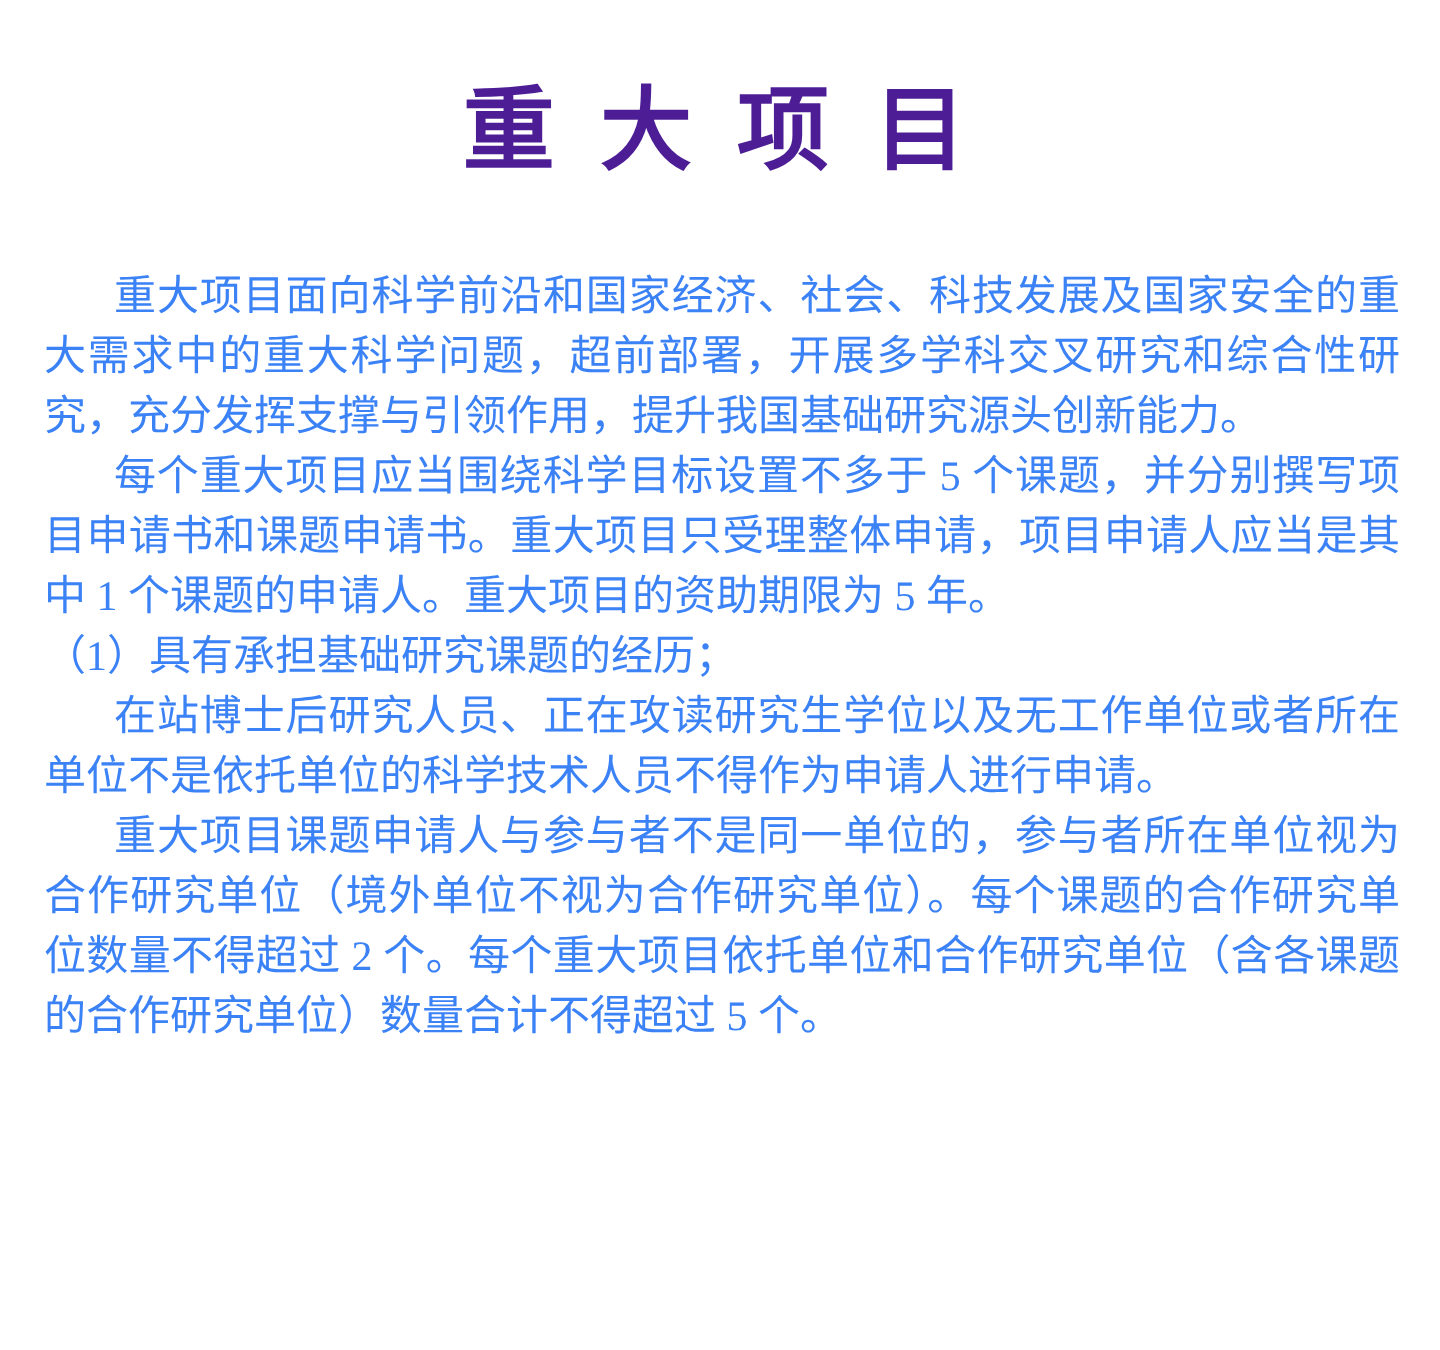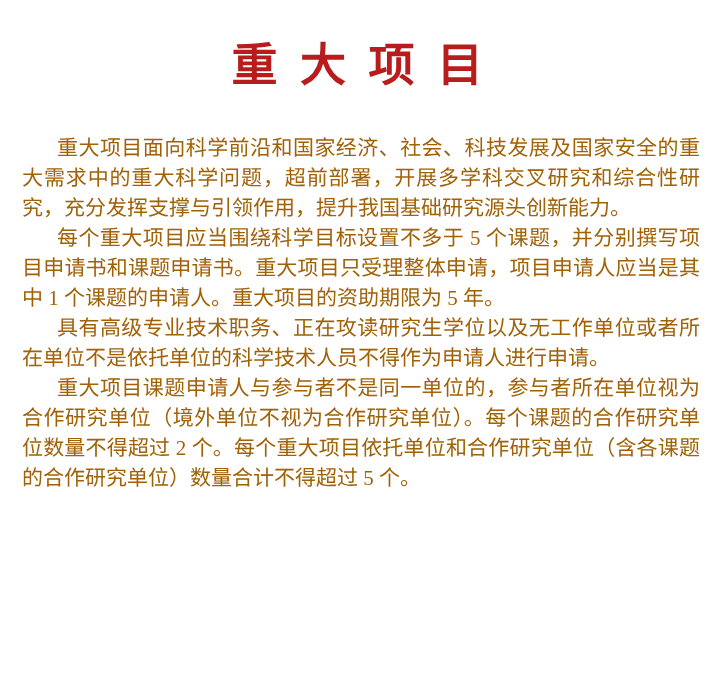--- a/index.html
+++ b/index.html
@@ -15,44 +15,45 @@
     overflow: hidden;
   }
   .doc-title {
     margin: 40px 0 0 0;
     text-align: center;
     font-family: "Liberation Serif", "DejaVu Serif", serif;
     font-weight: bold;
     font-size: 46px;
     line-height: 52px;
     letter-spacing: 0.12em;
-    color: #b91c1c;
+    color: #4c1d95;
     white-space: nowrap;
   }
   .doc-body {
     margin: 41px 20px 0 22px;
     font-family: "Liberation Serif", "DejaVu Serif", serif;
     font-size: 21px;
     line-height: 30px;
-    color: #a16207;
+    color: #3b82f6;
     text-align: justify;
   }
   .para {
     margin: 0;
     padding: 0;
   }
   .para.indent {
     text-indent: 35px;
   }
 </style>
 </head>
 <body>
 
 <div class="page">
   <h1 class="doc-title">重 大 项 目</h1>
 
   <div class="doc-body">
     <p class="para indent">重大项目面向科学前沿和国家经济、社会、科技发展及国家安全的重大需求中的重大科学问题，超前部署，开展多学科交叉研究和综合性研究，充分发挥支撑与引领作用，提升我国基础研究源头创新能力。</p>
     <p class="para indent">每个重大项目应当围绕科学目标设置不多于 5 个课题，并分别撰写项目申请书和课题申请书。重大项目只受理整体申请，项目申请人应当是其中 1 个课题的申请人。重大项目的资助期限为 5 年。</p>
-    <p class="para indent">具有高级专业技术职务、正在攻读研究生学位以及无工作单位或者所在单位不是依托单位的科学技术人员不得作为申请人进行申请。</p>
+    <p class="para">（1）具有承担基础研究课题的经历；</p>
+    <p class="para indent">在站博士后研究人员、正在攻读研究生学位以及无工作单位或者所在单位不是依托单位的科学技术人员不得作为申请人进行申请。</p>
     <p class="para indent">重大项目课题申请人与参与者不是同一单位的，参与者所在单位视为合作研究单位（境外单位不视为合作研究单位）。每个课题的合作研究单位数量不得超过 2 个。每个重大项目依托单位和合作研究单位（含各课题的合作研究单位）数量合计不得超过 5 个。</p>
   </div>
 </div>
 
 </body></html>

